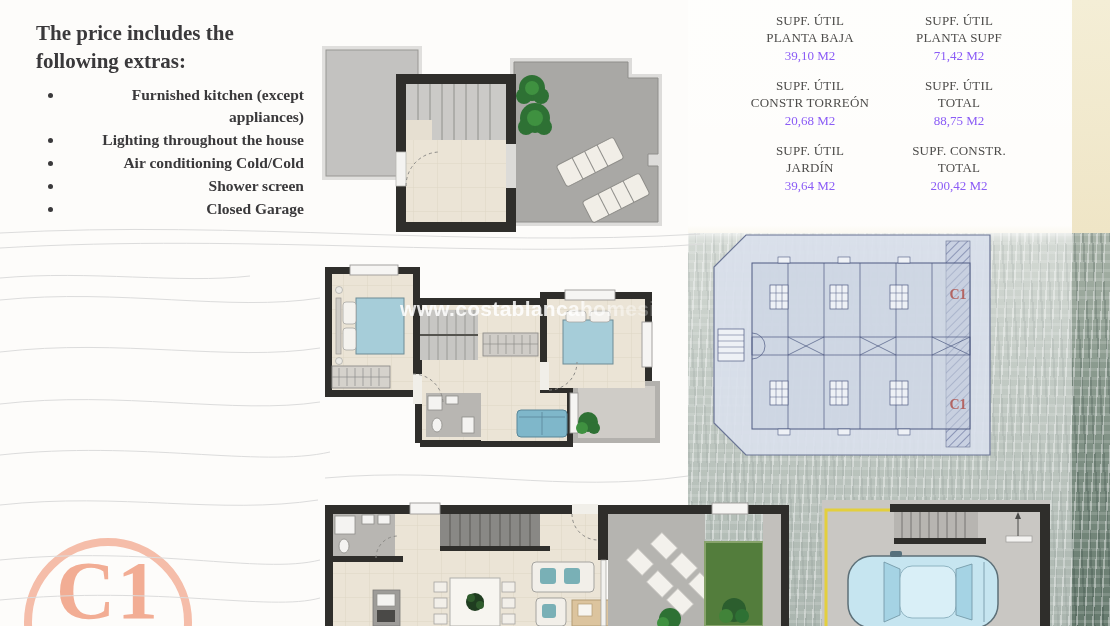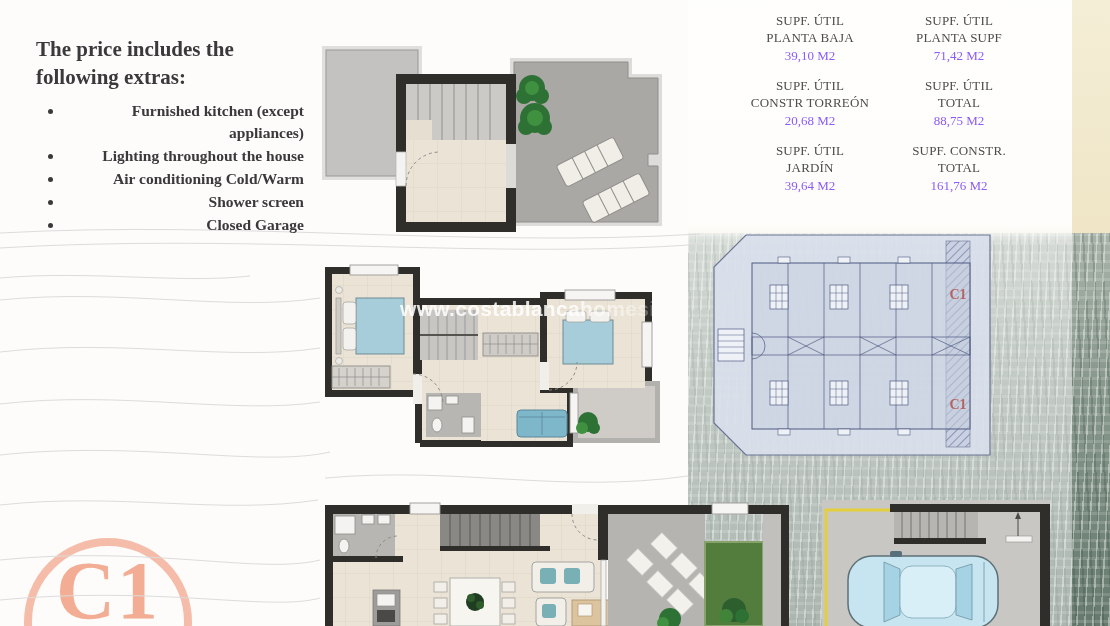--- a/index.html
+++ b/index.html
@@ -17,21 +17,21 @@
       repeating-linear-gradient(93deg, rgba(255,255,255,.38) 0 1.5px, rgba(255,255,255,0) 1.5px 8px),
       repeating-linear-gradient(87deg, rgba(15,35,30,.16) 0 2px, rgba(0,0,0,0) 2px 9px),
       repeating-linear-gradient(180deg, rgba(255,255,255,.14) 0 3px, rgba(0,0,0,0) 3px 9px),
       linear-gradient(180deg,#a8b3a8 0%,#8a9a8e 35%,#65796d 100%);}
   .photo .wash{position:absolute;left:0;top:0;width:384px;height:626px;
     background:linear-gradient(180deg, rgba(255,255,255,.93) 0%, rgba(255,255,255,.93) 36%,
                rgba(255,255,255,.5) 39%, rgba(255,255,255,.45) 100%);}
   
   .contours{position:absolute;left:0;top:0;pointer-events:none;}
   
-  .extras{position:absolute;left:36px;top:36px;width:290px;color:#3a393b;}
+  .extras{position:absolute;left:36px;top:20px;width:290px;color:#3a393b;}
   .extras h1{margin:0;font-size:21px;line-height:1.32;font-weight:700;width:245px;}
   .extras ul{margin:9px 0 0 0;padding:0 0 0 28px;font-size:15.5px;font-weight:700;line-height:1.42;width:240px;}
   .extras li{margin:0 0 1px 0;padding-left:4px;text-align:right;}
   
   .specs{position:absolute;left:735px;top:12px;display:grid;
     grid-template-columns:150px 148px;grid-column-gap:0;}
   .spec-cell{margin-bottom:13px;text-align:center;}
   .spec-label{font-size:13px;line-height:17px;color:#4d4c4a;letter-spacing:.2px;}
   .spec-value{font-size:13px;line-height:17px;color:#8b5cf6;margin-top:1px;}
   
@@ -479,21 +479,21 @@
       <rect x="42" y="-5" width="12" height="6" rx="2" fill="#56707c"></rect>
       <rect x="42" y="71" width="12" height="6" rx="2" fill="#56707c"></rect>
     </g>
   </svg>
 
   <div class="extras">
     <h1>The price includes the following extras:</h1>
     <ul>
       <li>Furnished kitchen (except appliances)</li>
       <li>Lighting throughout the house</li>
-      <li>Air conditioning Cold/Warm</li>
+      <li>Air conditioning Cold/Cold</li>
       <li>Shower screen</li>
       <li>Closed Garage</li>
     </ul>
   </div>
 
   <div class="specs">
     <div class="spec-cell">
       <div class="spec-label">SUPF. ÚTIL</div>
       <div class="spec-label">PLANTA BAJA</div>
       <div class="spec-value">39,10 M2</div>
@@ -514,17 +514,17 @@
       <div class="spec-value">88,75 M2</div>
     </div>
     <div class="spec-cell">
       <div class="spec-label">SUPF. ÚTIL</div>
       <div class="spec-label">JARDÍN</div>
       <div class="spec-value">39,64 M2</div>
     </div>
     <div class="spec-cell">
       <div class="spec-label">SUPF. CONSTR.</div>
       <div class="spec-label">TOTAL</div>
-      <div class="spec-value">161,76 M2</div>
+      <div class="spec-value">200,42 M2</div>
     </div>
   </div>
 
 </div>
 
 </body></html>

